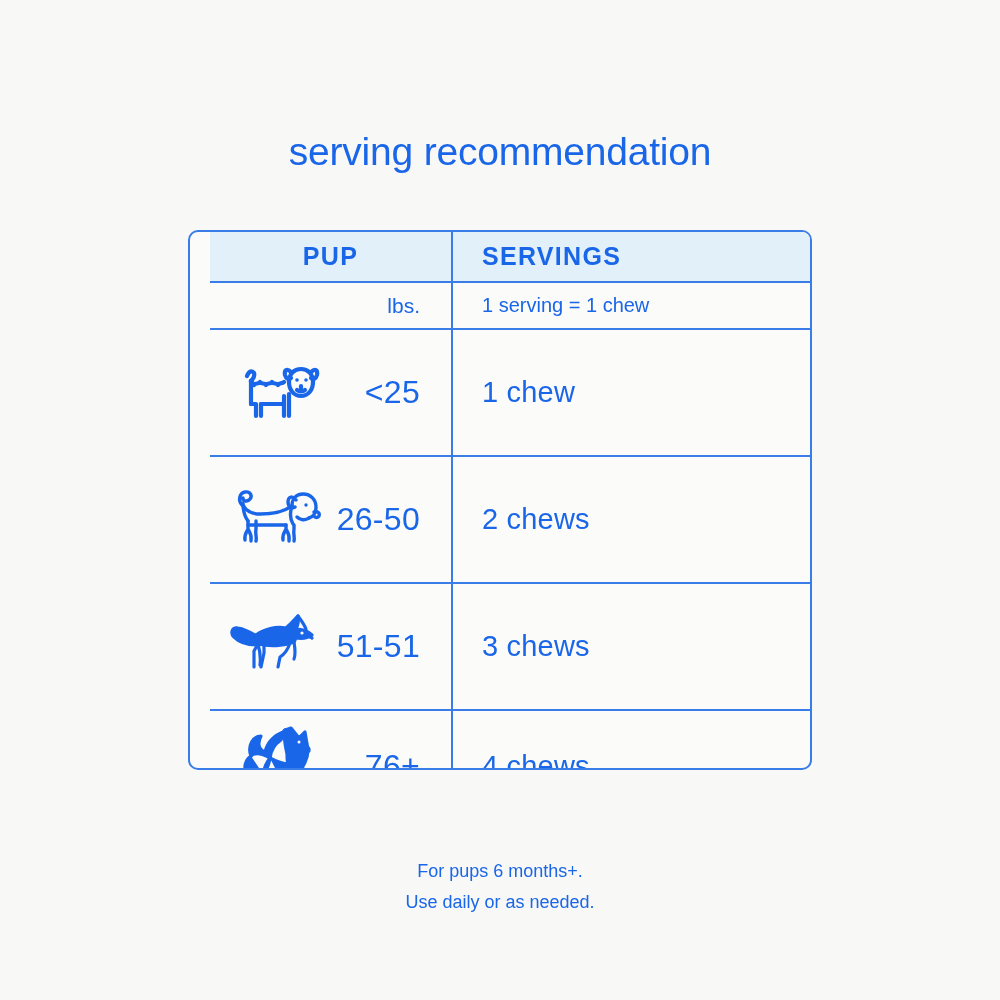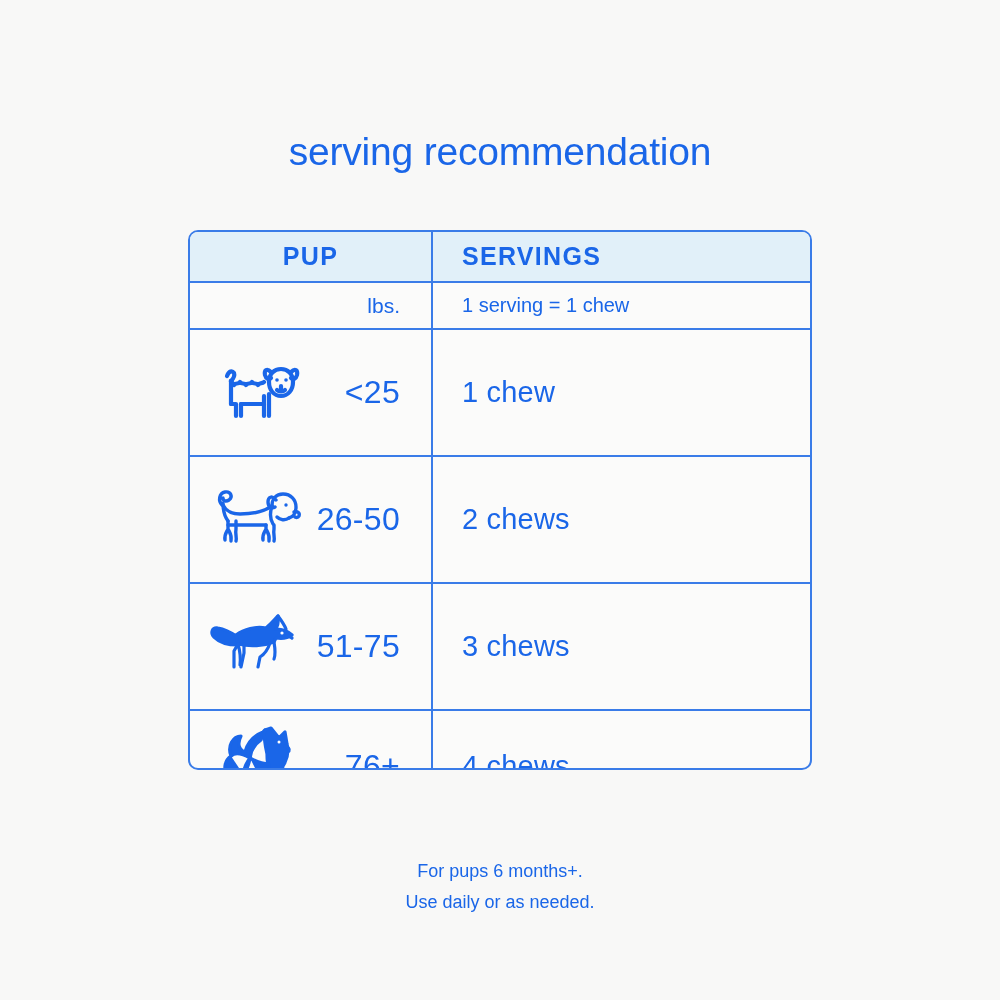--- a/index.html
+++ b/index.html
@@ -41,20 +41,21 @@
     position: absolute;
     left: 188px;
     top: 230px;
     width: 624px;
     height: 540px;
     box-sizing: border-box;
     border: 2px solid #3a7ce8;
     border-radius: 10px;
     overflow: hidden;
     background: #fbfbfa;
+    padding-left: 20px;
   }
 
   .row {
     display: flex;
     box-sizing: border-box;
     width: 100%;
   }
   .row.header {
     height: 51px;
     background: #e1f0f9;
@@ -260,21 +261,21 @@
             <path d="M28 24 C36 18, 48 15, 58 17 C63 13, 67 8, 70 5 C71 10, 70 14, 68 18 C74 18, 80 20, 84 24 C80 27, 74 28, 68 27 L66 31 C56 35, 42 36, 30 33 Z" fill="#1a66e8" stroke="#1a66e8"></path>
             <path d="M70 5 C73 9, 76 13, 78 18"></path>
             <path d="M30 33 C32 40, 33 46, 32 54 M30 33 L26 40 L26 56"></path>
             <path d="M36 33 L36 42 L33 56"></path>
             <path d="M62 32 C60 38, 57 43, 52 46 L50 56"></path>
             <path d="M66 31 C67 37, 68 43, 66 48"></path>
             <circle cx="74" cy="22" r="1.6" fill="#ffffff" stroke="none"></circle>
             <path d="M78 25 C81 25, 83 26, 84 27"></path>
           </svg>
         </span>
-        <span class="weight">51-75</span>
+        <span class="weight">51-51</span>
       </div>
       <div class="col-serv">
         <span class="servings">3 chews</span>
       </div>
     </div>
 
     <div class="row data last">
       <div class="col-pup">
         <span class="dog-wrap">
           <svg width="94" height="86" viewBox="0 0 94 86" fill="none" stroke="#1a66e8" stroke-width="3.2" stroke-linecap="round" stroke-linejoin="round">

